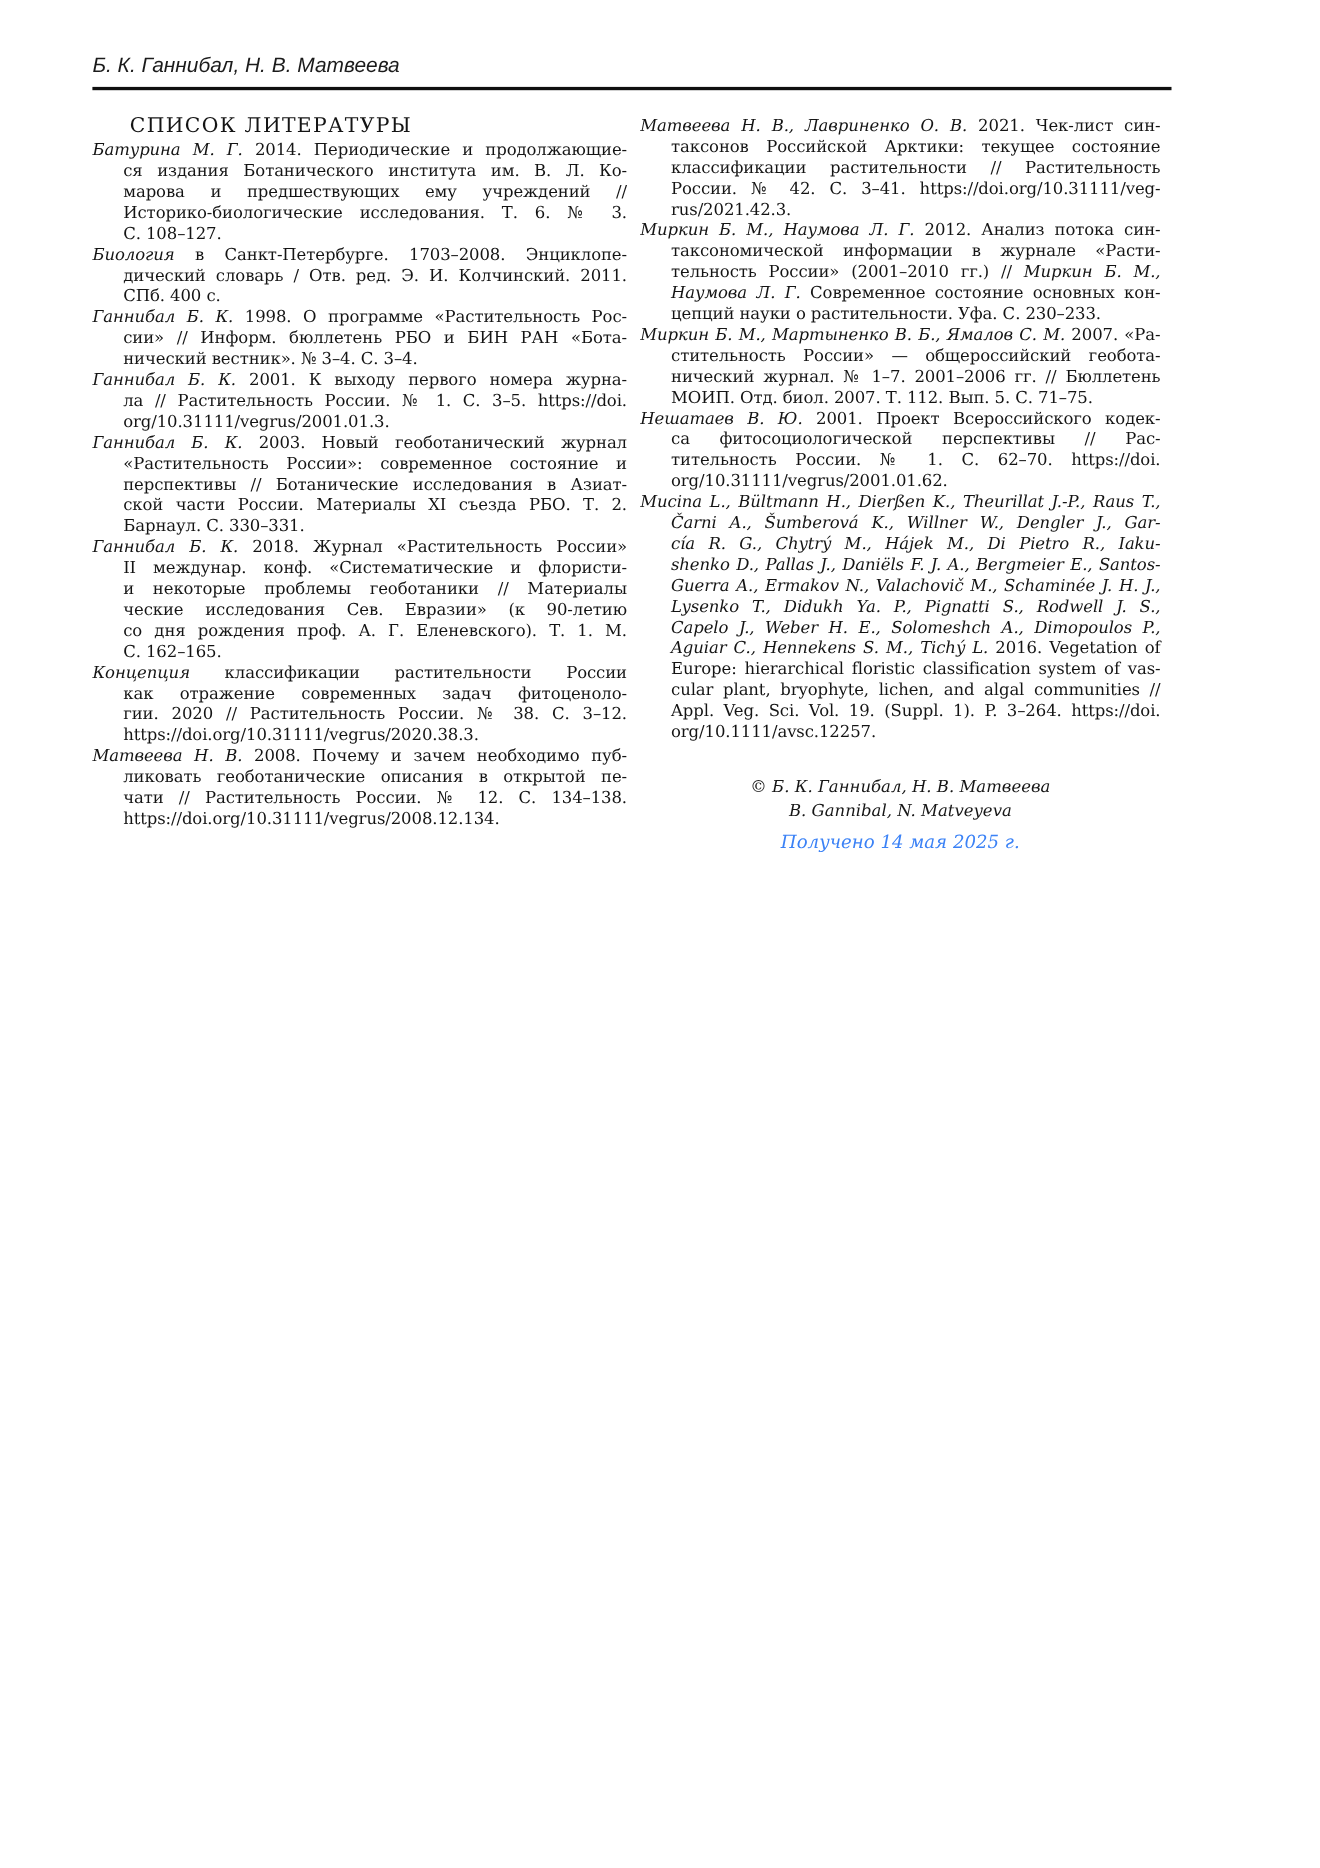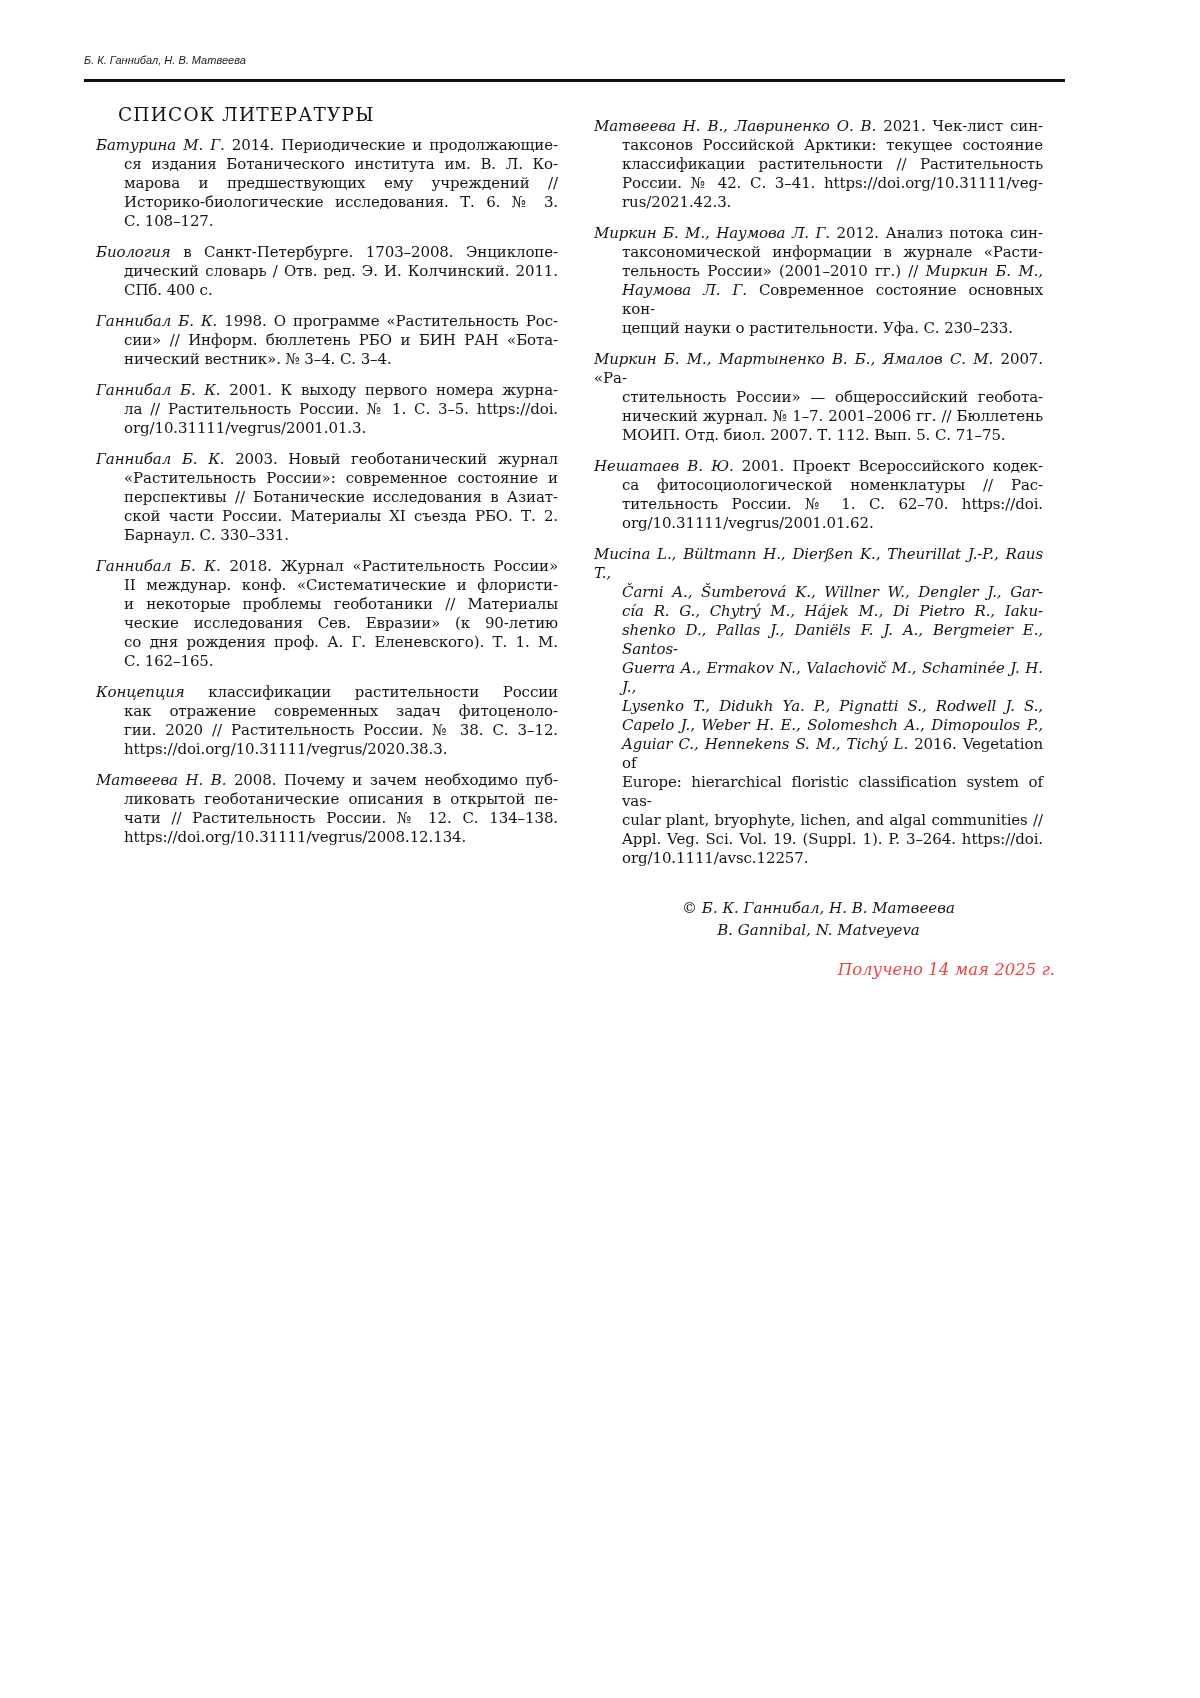--- a/index.html
+++ b/index.html
@@ -13,21 +13,21 @@
   }
   .page {
     box-sizing: border-box;
     width: 1200px;
     height: 1698px;
     padding: 50px 135px 0 84px;
   }
   .running-head {
     font-family: "Liberation Sans", sans-serif;
     font-style: italic;
-    font-size: 11px;
+    font-size: 19px;
     line-height: 20px;
     color: #1b1b1b;
   }
   .head-rule {
     height: 2.5px;
     background: #101010;
     margin-top: 9px;
   }
   .columns {
     display: flex;
@@ -37,46 +37,46 @@
   .col-left  { width: 486px; }
   .col-right { width: 473px; }
   .section-title {
     font-size: 18.5px;
     font-weight: 400;
     letter-spacing: 1.2px;
     line-height: 19px;
     margin: 0 0 3px 34px;
     white-space: nowrap;
   }
-  .ref-entry { margin: 12px; }
+  .ref-entry { margin: 0; }
   .ref-line {
     font-size: 15px;
     line-height: 19px;
     letter-spacing: -0.1px;
     text-align: justify;
     text-align-last: justify;
   }
   .ref-line.cont { padding-left: 28px; }
   .ref-line.last { text-align-last: left; }
   .it { font-style: italic; }
   .copyright {
     margin-top: 29px;
     text-align: center;
     font-style: italic;
     font-size: 15px;
     line-height: 22px;
     color: #161616;
   }
   .received {
-    margin-top: 19px;
-    text-align: right;
+    margin-top: 8px;
+    text-align: center;
     font-style: italic;
     font-size: 16.5px;
     line-height: 20px;
-    color: #ef4444;
+    color: #3b82f6;
   }
 </style>
 </head>
 <body>
 
 <div class="page">
   <div class="running-head">Б. К. Ганнибал, Н. В. Матвеева</div>
   <div class="head-rule"></div>
 
   <div class="columns">
@@ -152,21 +152,21 @@
             <div class="ref-line cont last"><span>цепций науки о растительности. Уфа. С. 230–233.</span></div>
           </div>
           <div class="ref-entry">
             <div class="ref-line"><span class="it">Миркин Б. М., Мартыненко В. Б., Ямалов С. М.</span><span> 2007. «Ра-</span></div>
             <div class="ref-line cont"><span>стительность России» — общероссийский геобота-</span></div>
             <div class="ref-line cont"><span>нический журнал. № 1–7. 2001–2006 гг. // Бюллетень</span></div>
             <div class="ref-line cont last"><span>МОИП. Отд. биол. 2007. Т. 112. Вып. 5. С. 71–75.</span></div>
           </div>
           <div class="ref-entry">
             <div class="ref-line"><span class="it">Нешатаев В. Ю.</span><span> 2001. Проект Всероссийского кодек-</span></div>
-            <div class="ref-line cont"><span>са фитосоциологической номенклатуры // Рас-</span></div>
+            <div class="ref-line cont"><span>са фитосоциологической перспективы // Рас-</span></div>
             <div class="ref-line cont"><span>тительность России. № 1. С. 62–70. https://doi.</span></div>
             <div class="ref-line cont last"><span>org/10.31111/vegrus/2001.01.62.</span></div>
           </div>
           <div class="ref-entry">
             <div class="ref-line"><span class="it">Mucina L., Bültmann H., Dierßen K., Theurillat J.-P., Raus T.,</span></div>
             <div class="ref-line cont"><span class="it">Čarni A., Šumberová K., Willner W., Dengler J., Gar-</span></div>
             <div class="ref-line cont"><span class="it">cía R. G., Chytrý M., Hájek M., Di Pietro R., Iaku-</span></div>
             <div class="ref-line cont"><span class="it">shenko D., Pallas J., Daniëls F. J. A., Bergmeier E., Santos-</span></div>
             <div class="ref-line cont"><span class="it">Guerra A., Ermakov N., Valachovič M., Schaminée J. H. J.,</span></div>
             <div class="ref-line cont"><span class="it">Lysenko T., Didukh Ya. P., Pignatti S., Rodwell J. S.,</span></div>

